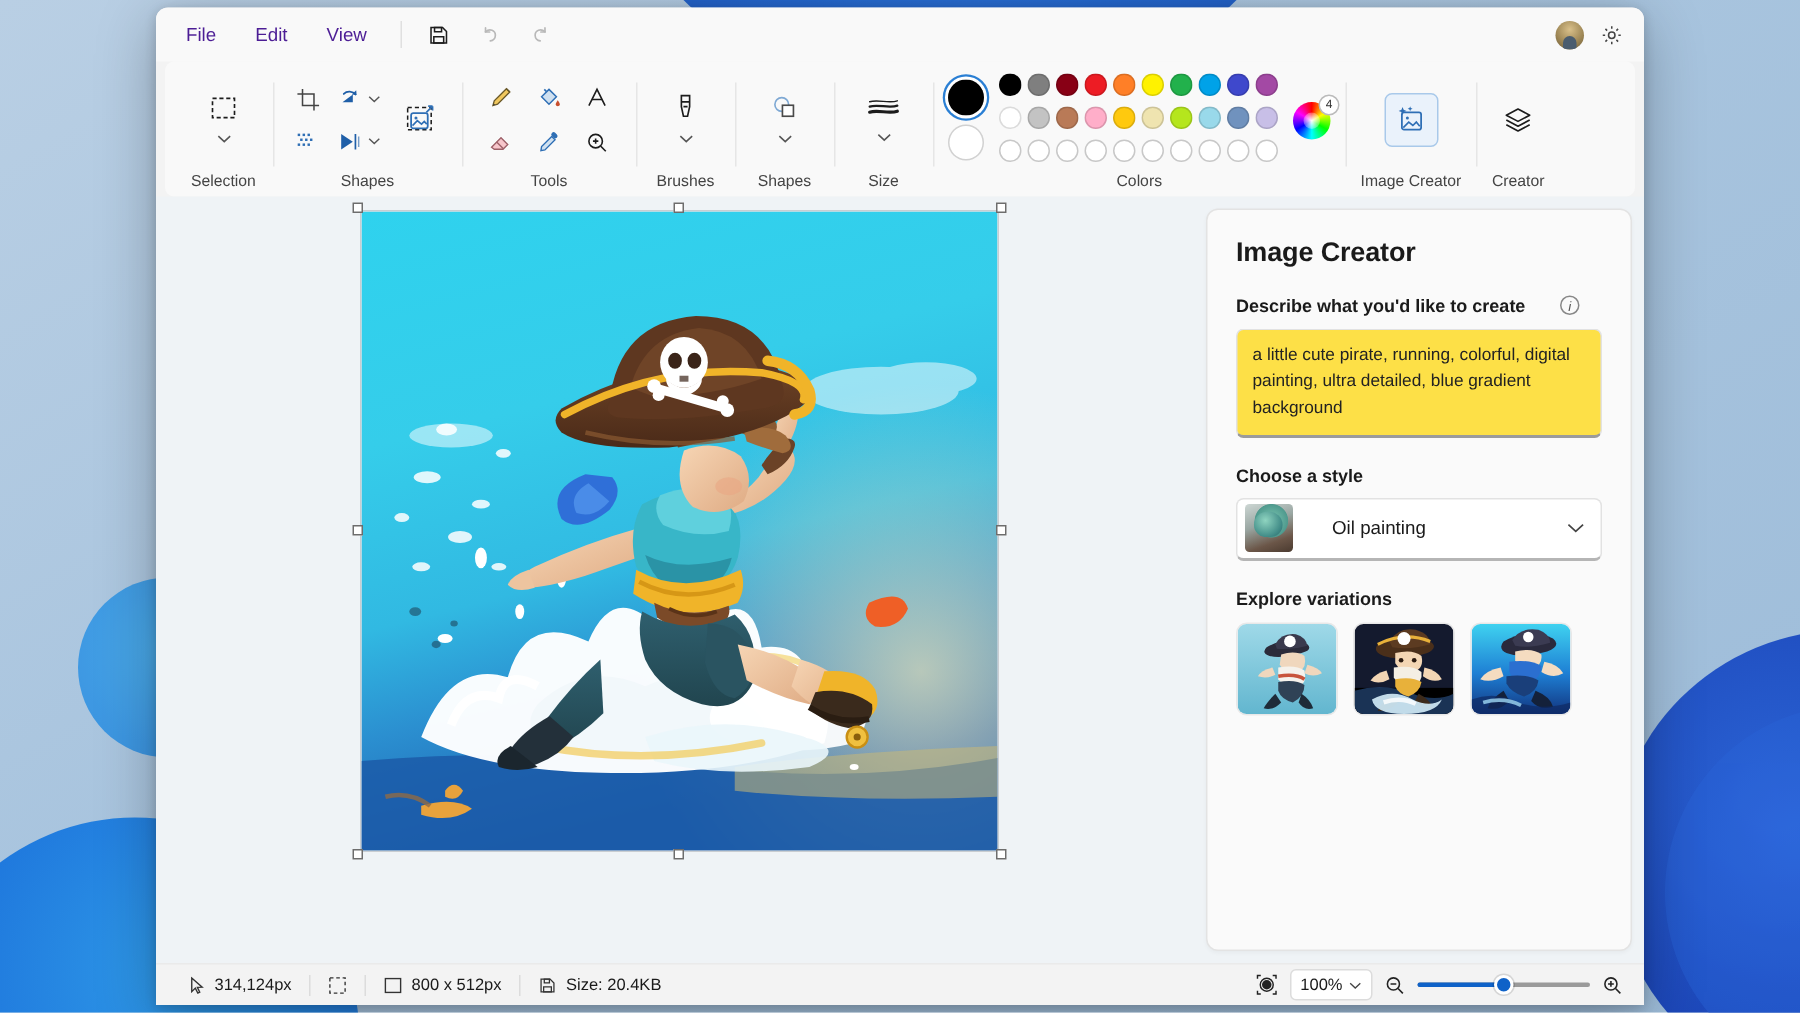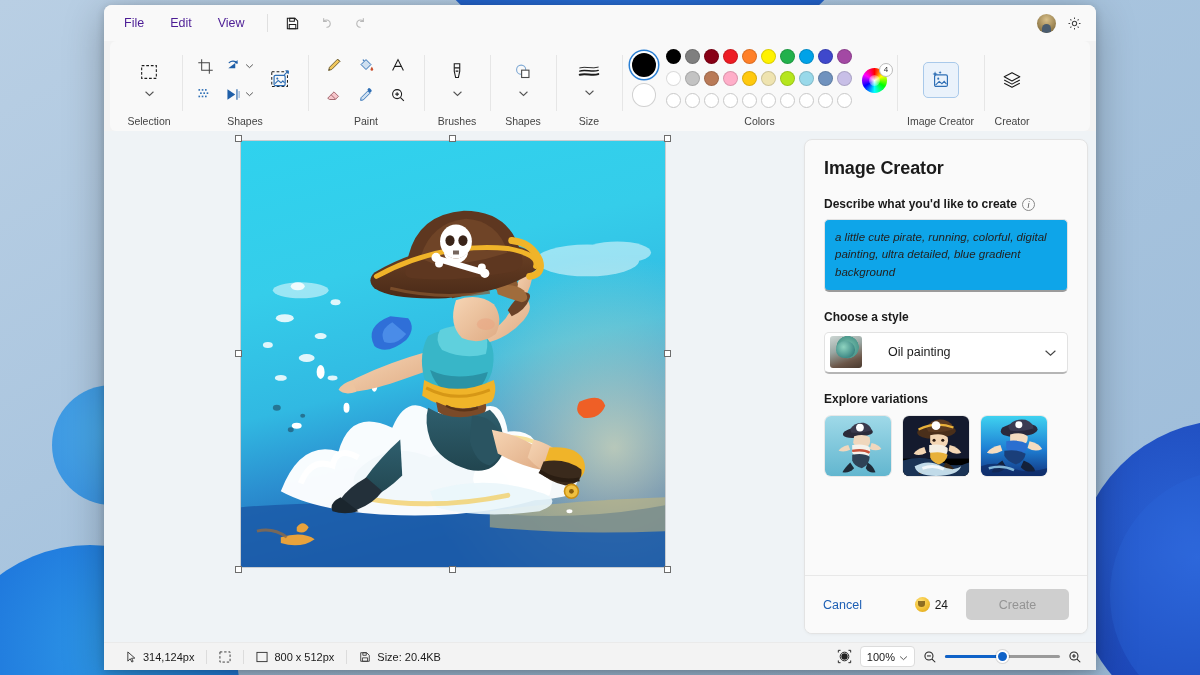--- a/index.html
+++ b/index.html
@@ -203,32 +203,32 @@
   .panel {
     width: 284px; margin: 8px 8px 8px 0; background: #fafafa;
     border: 1px solid #e3e3e3; border-radius: 8px;
     display: flex; flex-direction: column; overflow: hidden;
     box-shadow: 0 1px 3px rgba(0,0,0,.04);
   }
   .panel-scroll { flex: 1; padding: 18px 19px 0; overflow: hidden; }
   .panel-title { font-size: 18px; font-weight: 600; color: #1a1a1a; letter-spacing: -.1px; }
   .field-label {
     font-size: 12px; font-weight: 600; color: #1a1a1a; margin-top: 18px;
-    display: flex; align-items: flex-end; gap: 5px;
+    display: flex; align-items: flex-start; gap: 23px;
   }
   .info-i {
     width: 13px; height: 13px; border-radius: 50%; border: 1px solid #888;
     font-size: 9px; color: #555; display: inline-flex; align-items: center; justify-content: center;
     font-weight: 400; font-style: italic;
   }
   .prompt-box {
-    margin-top: 8px; background: #0ea5e9; border: 1px solid #e2e2e2;
+    margin-top: 8px; background: #fde047; border: 1px solid #e2e2e2;
     border-bottom: 2px solid #9b9b9b;
     border-radius: 5px; padding: 9px 10px; font-size: 11.5px; color: #222;
-    line-height: 1.5; min-height: 68px; font-style: italic;
+    line-height: 1.5; min-height: 68px;
   }
   .style-select {
     margin-top: 8px; background: #fff; border: 1px solid #e2e2e2;
     border-bottom: 2px solid #b5b5b5;
     border-radius: 5px; height: 42px; display: flex; align-items: center;
     padding: 0 10px 0 5px; gap: 10px;
   }
   .style-thumb {
     width: 32px; height: 32px; border-radius: 3px; flex-shrink: 0;
     background:
@@ -460,21 +460,21 @@
           </div>
           <div class="tool-btn" style="width:28px;height:28px">
             <svg width="18" height="18" viewBox="0 0 20 20" fill="none" stroke="#1c1c1c" stroke-width="1.2">
               <circle cx="9" cy="9" r="5"></circle>
                 <path d="M12.8 12.8 L16.5 16.5"></path>
                 <path d="M7 9h4M9 7v4"></path>
             </svg>
           </div>
         </div>
       </div>
-      <div class="rgroup-label">Paint</div>
+      <div class="rgroup-label">Tools</div>
     </div>
 
     <div class="rgroup">
       <div class="rgroup-body">
         <div class="tool-big">
           <svg width="22" height="22" viewBox="0 0 24 24" fill="none" stroke="#1c1c1c" stroke-width="1.2">
             <path d="M9 3h6v8l-1.5 7h-3L9 11z"></path>
               <path d="M9 7.5h6"></path>
               <path d="M10.5 11h3"></path>
           </svg>
@@ -861,28 +861,20 @@
               <path d="M22 46 Q13 52 11 58 Q20 60 26 53 Z" fill="#14213a"></path>
               <path d="M44 46 Q54 50 56 57 Q47 60 41 53 Z" fill="#14213a"></path>
               <path d="M0 52 Q16 46 32 54 Q48 60 68 54 L68 62 L0 62 Z" fill="#0e2a63" opacity=".7"></path>
               <path d="M8 54 Q22 50 34 56" stroke="#9fd8f5" stroke-width="2.5" fill="none" opacity=".8"></path>
             </svg>
           </div>
 
         </div>
       </div>
 
-      <div class="panel-footer">
-        <div class="cancel-link">Cancel</div>
-        <div class="credits">
-          <div class="coin"></div>
-          <div class="credit-num">24</div>
-        </div>
-        <div class="create-btn">Create</div>
-      </div>
     </div>
   </div>
 
   <div class="statusbar">
     <div class="sb-item">
       <span class="sb-icon">
         <svg width="11" height="12" viewBox="0 0 12 13" fill="none" stroke="#333" stroke-width="1">
             <path d="M2 1 L2 11 L4.6 8.4 L6.4 12 L7.8 11.3 L6.1 7.9 L9.6 7.7 Z"></path>
           </svg>
       </span>

